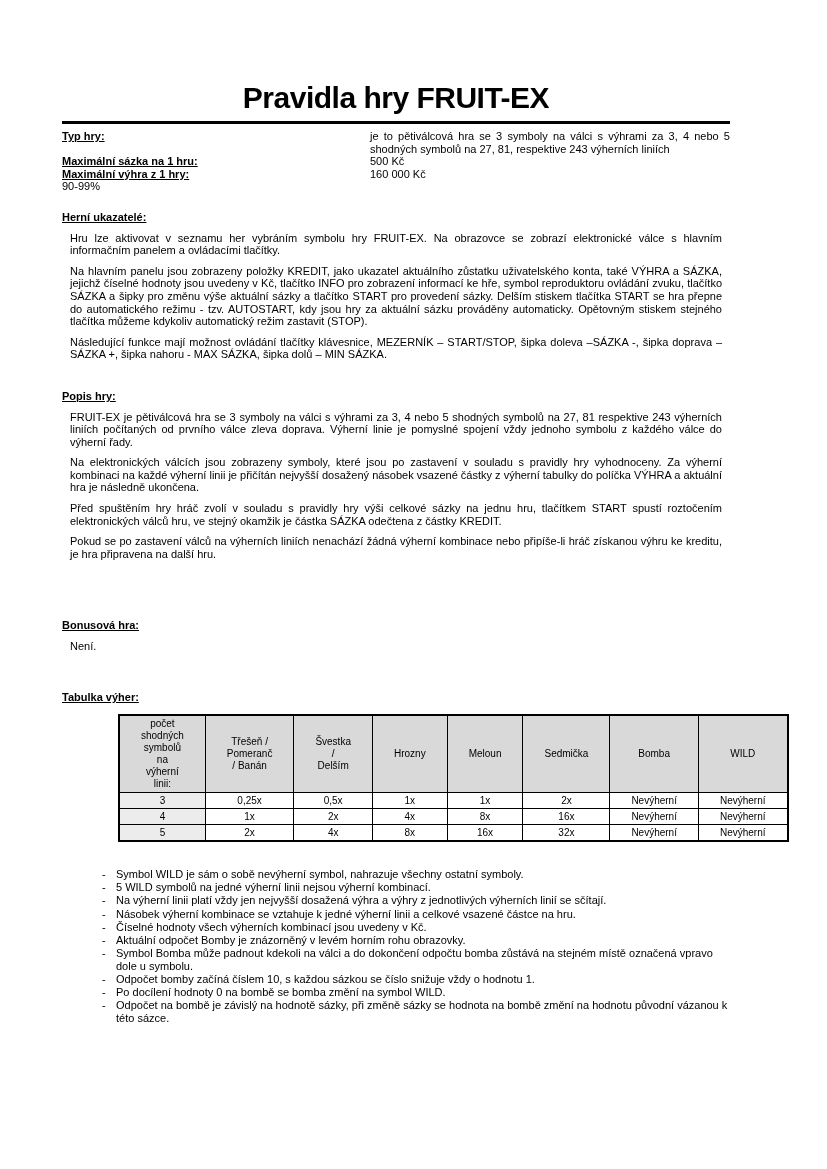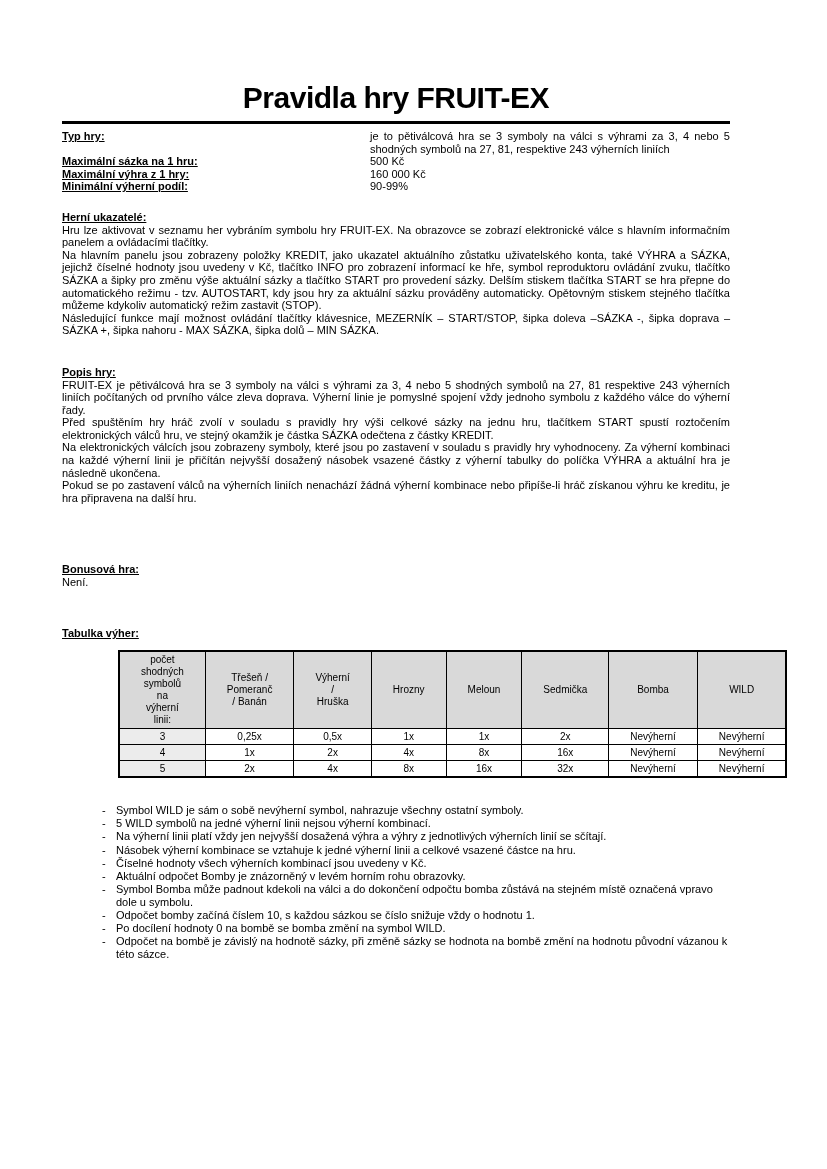--- a/index.html
+++ b/index.html
@@ -39,21 +39,21 @@
   .info-value { font-size: 11px; line-height: 12.6px; text-align: justify; }
 
   .section { margin-top: 0; }
   .section-heading {
     font-weight: bold;
     text-decoration: underline;
     font-size: 11px;
     line-height: 12.6px;
     margin: 0;
   }
-  .section p { margin: 0; text-align: justify; }
+  .section p { margin: 8px; text-align: justify; }
 
   .sec-herni    { margin-top: 18px; }
   .sec-popis    { margin-top: 29px; }
   .sec-bonus    { margin-top: 59px; }
   .sec-tabulka  { margin-top: 38px; }
   .sec-definice { margin-top: 26px; }
 
   
   table.payout {
     border-collapse: collapse;
@@ -106,21 +106,20 @@
 
         <div class="info-label">Typ hry:</div>
         <div class="info-value">je to pětiválcová hra se 3 symboly na válci s výhrami za 3, 4 nebo 5 shodných symbolů na 27, 81, respektive 243 výherních liniích</div>
 
         <div class="info-label">Maximální sázka na 1 hru:</div>
         <div class="info-value">500 Kč</div>
 
         <div class="info-label">Maximální výhra z 1 hry:</div>
         <div class="info-value">160 000 Kč</div>
 
-        <div class="info-label">Minimální výherní podíl:</div>
         <div class="info-value">90-99%</div>
       </div>
 
     <div class="section sec-herni body-text">
       <div class="section-heading">Herní ukazatelé:</div>
       <div>
 
           <p>Hru lze aktivovat v seznamu her vybráním symbolu hry FRUIT-EX. Na obrazovce se zobrazí elektronické válce s hlavním informačním panelem a ovládacími tlačítky.</p>
 
           <p>Na hlavním panelu jsou zobrazeny položky KREDIT, jako ukazatel aktuálního zůstatku uživatelského konta, také VÝHRA a SÁZKA, jejichž číselné hodnoty jsou uvedeny v Kč, tlačítko INFO pro zobrazení informací ke hře, symbol reproduktoru ovládání zvuku, tlačítko SÁZKA a šipky pro změnu výše aktuální sázky a tlačítko START pro provedení sázky. Delším stiskem tlačítka START se hra přepne do automatického režimu - tzv. AUTOSTART, kdy jsou hry za aktuální sázku prováděny automaticky. Opětovným stiskem stejného tlačítka můžeme kdykoliv automatický režim zastavit (STOP).</p>
@@ -128,23 +127,23 @@
           <p>Následující funkce mají možnost ovládání tlačítky klávesnice, MEZERNÍK – START/STOP, šipka doleva –SÁZKA -, šipka doprava – SÁZKA +, šipka nahoru - MAX SÁZKA, šipka dolů – MIN SÁZKA.</p>
         </div>
     </div>
 
     <div class="section sec-popis body-text">
       <div class="section-heading">Popis hry:</div>
       <div>
 
           <p>FRUIT-EX je pětiválcová hra se 3 symboly na válci s výhrami za 3, 4 nebo 5 shodných symbolů na 27, 81 respektive 243 výherních liniích počítaných od prvního válce zleva doprava. Výherní linie je pomyslné spojení vždy jednoho symbolu z každého válce do výherní řady.</p>
 
+          <p>Na elektronických válcích jsou zobrazeny symboly, které jsou po zastavení v souladu s pravidly hry vyhodnoceny. Za výherní kombinaci na každé výherní linii je přičítán nejvyšší dosažený násobek vsazené částky z výherní tabulky do políčka VÝHRA a aktuální hra je následně ukončena.</p>
+
           <p>Před spuštěním hry hráč zvolí v souladu s pravidly hry výši celkové sázky na jednu hru, tlačítkem START spustí roztočením elektronických válců hru, ve stejný okamžik je částka SÁZKA odečtena z částky KREDIT.</p>
-
-          <p>Na elektronických válcích jsou zobrazeny symboly, které jsou po zastavení v souladu s pravidly hry vyhodnoceny. Za výherní kombinaci na každé výherní linii je přičítán nejvyšší dosažený násobek vsazené částky z výherní tabulky do políčka VÝHRA a aktuální hra je následně ukončena.</p>
 
           <p>Pokud se po zastavení válců na výherních liniích nenachází žádná výherní kombinace nebo připíše-li hráč získanou výhru ke kreditu, je hra připravena na další hru.</p>
         </div>
     </div>
 
     <div class="section sec-bonus body-text">
       <div class="section-heading">Bonusová hra:</div>
       <p>Není.</p>
     </div>
 
@@ -161,21 +160,21 @@
             <col style="width:74px">
             <col style="width:72px">
         </colgroup>
         <thead>
           <tr>
 
               <th>počet shodných symbolů na výherní linii:</th>
 
               <th>Třešeň / Pomeranč / Banán</th>
 
-              <th>Výherní / Hruška</th>
+              <th>Švestka / Delším</th>
 
               <th>Hrozny</th>
 
               <th>Meloun</th>
 
               <th>Sedmička</th>
 
               <th>Bomba</th>
 
               <th>WILD</th>

